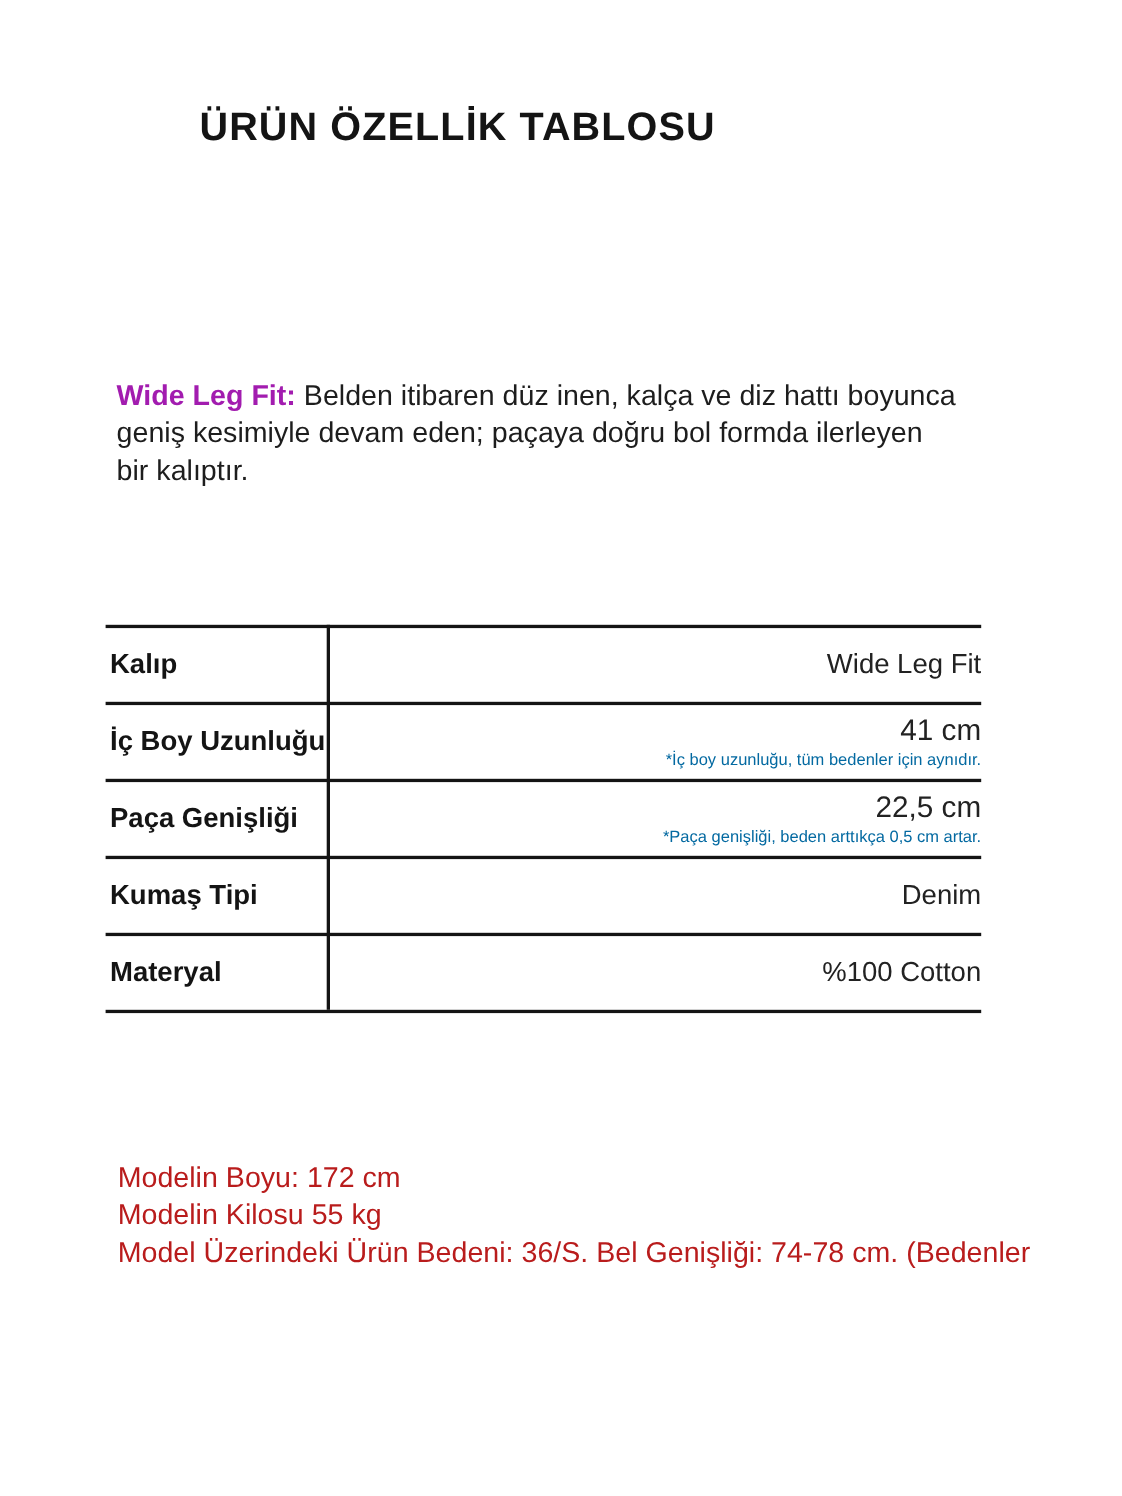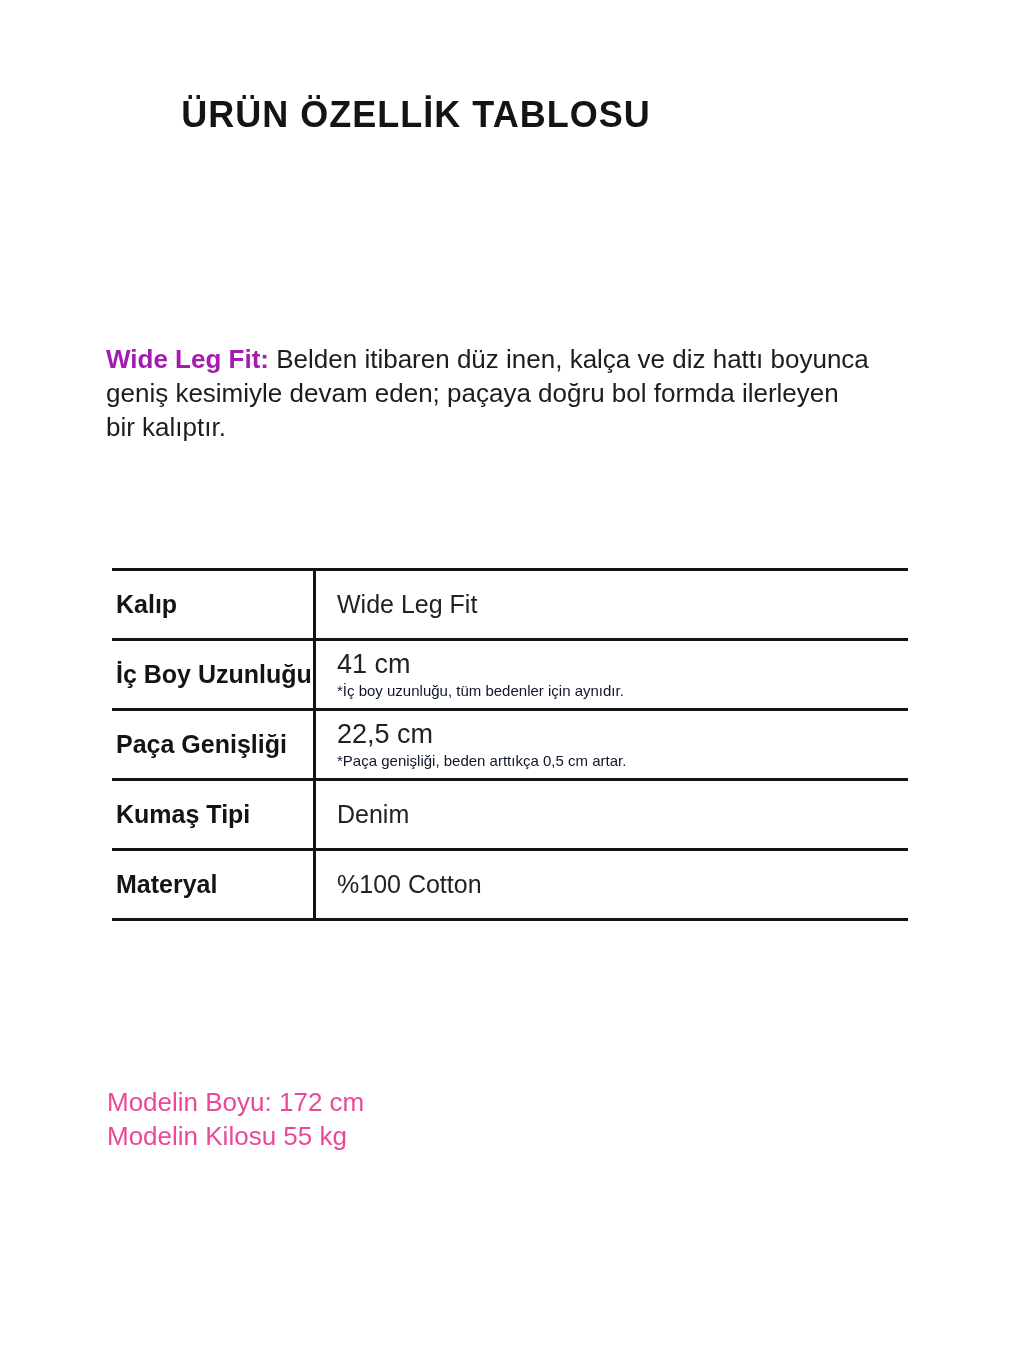--- a/index.html
+++ b/index.html
@@ -28,24 +28,25 @@
     left: 106px;
     top: 342px;
     width: 830px;
     font-size: 26px;
     line-height: 34px;
     color: #1d1d1d;
   }
   .description .lead { font-weight: bold; color: #a21caf; }
   .spec-table {
     position: absolute;
-    left: 112px;
+    left: 96px;
     top: 568px;
     width: 796px;
     border-bottom: 3px solid #141414;
+    text-align: right;
   }
   .spec-row {
     display: flex;
     height: 70px;
     border-top: 3px solid #141414;
   }
   .v-divider {
     position: absolute;
     left: 201px;
     top: 0;
@@ -69,31 +70,30 @@
     justify-content: center;
     padding-left: 24px;
     font-size: 25px;
     color: #222222;
   }
   .cell-value .big-value { font-size: 27px; line-height: 30px; }
   .cell-value .note {
     font-size: 15px;
     line-height: 18px;
     margin-top: 3px;
-    color: #0f172a;
+    color: #0369a1;
   }
   .footer-info {
     position: absolute;
     left: 107px;
     top: 1053px;
     width: 850px;
     font-size: 26px;
     line-height: 34px;
-    color: #ec4899;
-    margin-top: 32px;
+    color: #b91c1c;
   }
 </style>
 </head>
 <body>
 
 <h1 class="page-title">ÜRÜN ÖZELLİK TABLOSU</h1>
 
 <div class="description">
   <div><span class="lead">Wide Leg Fit:</span><span> Belden itibaren düz inen, kalça ve diz hattı boyunca</span></div>
   <div>geniş kesimiyle devam eden; paçaya doğru bol formda ilerleyen</div>
@@ -138,13 +138,14 @@
     <div class="cell-label">Materyal</div>
     <div class="cell-value">
       <div>%100 Cotton</div>
     </div>
   </div>
 </div>
 
 <div class="footer-info">
   <div>Modelin Boyu: 172 cm</div>
   <div>Modelin Kilosu 55 kg</div>
+  <div>Model Üzerindeki Ürün Bedeni: 36/S. Bel Genişliği: 74-78 cm. (Bedenler</div>
 </div>
 
 </body></html>

